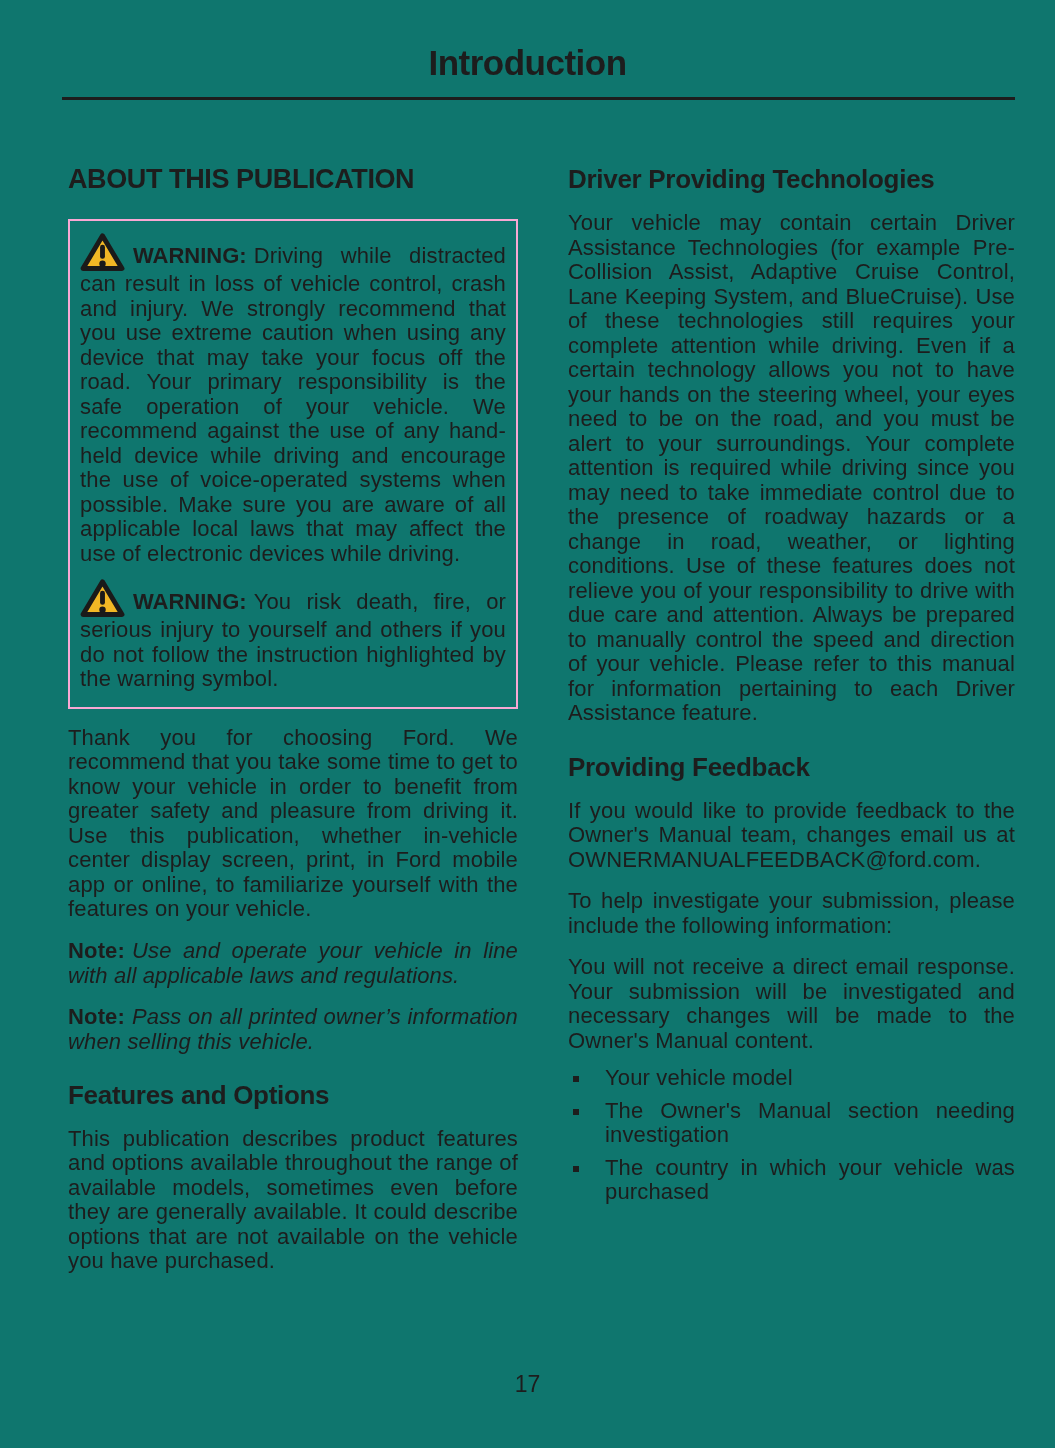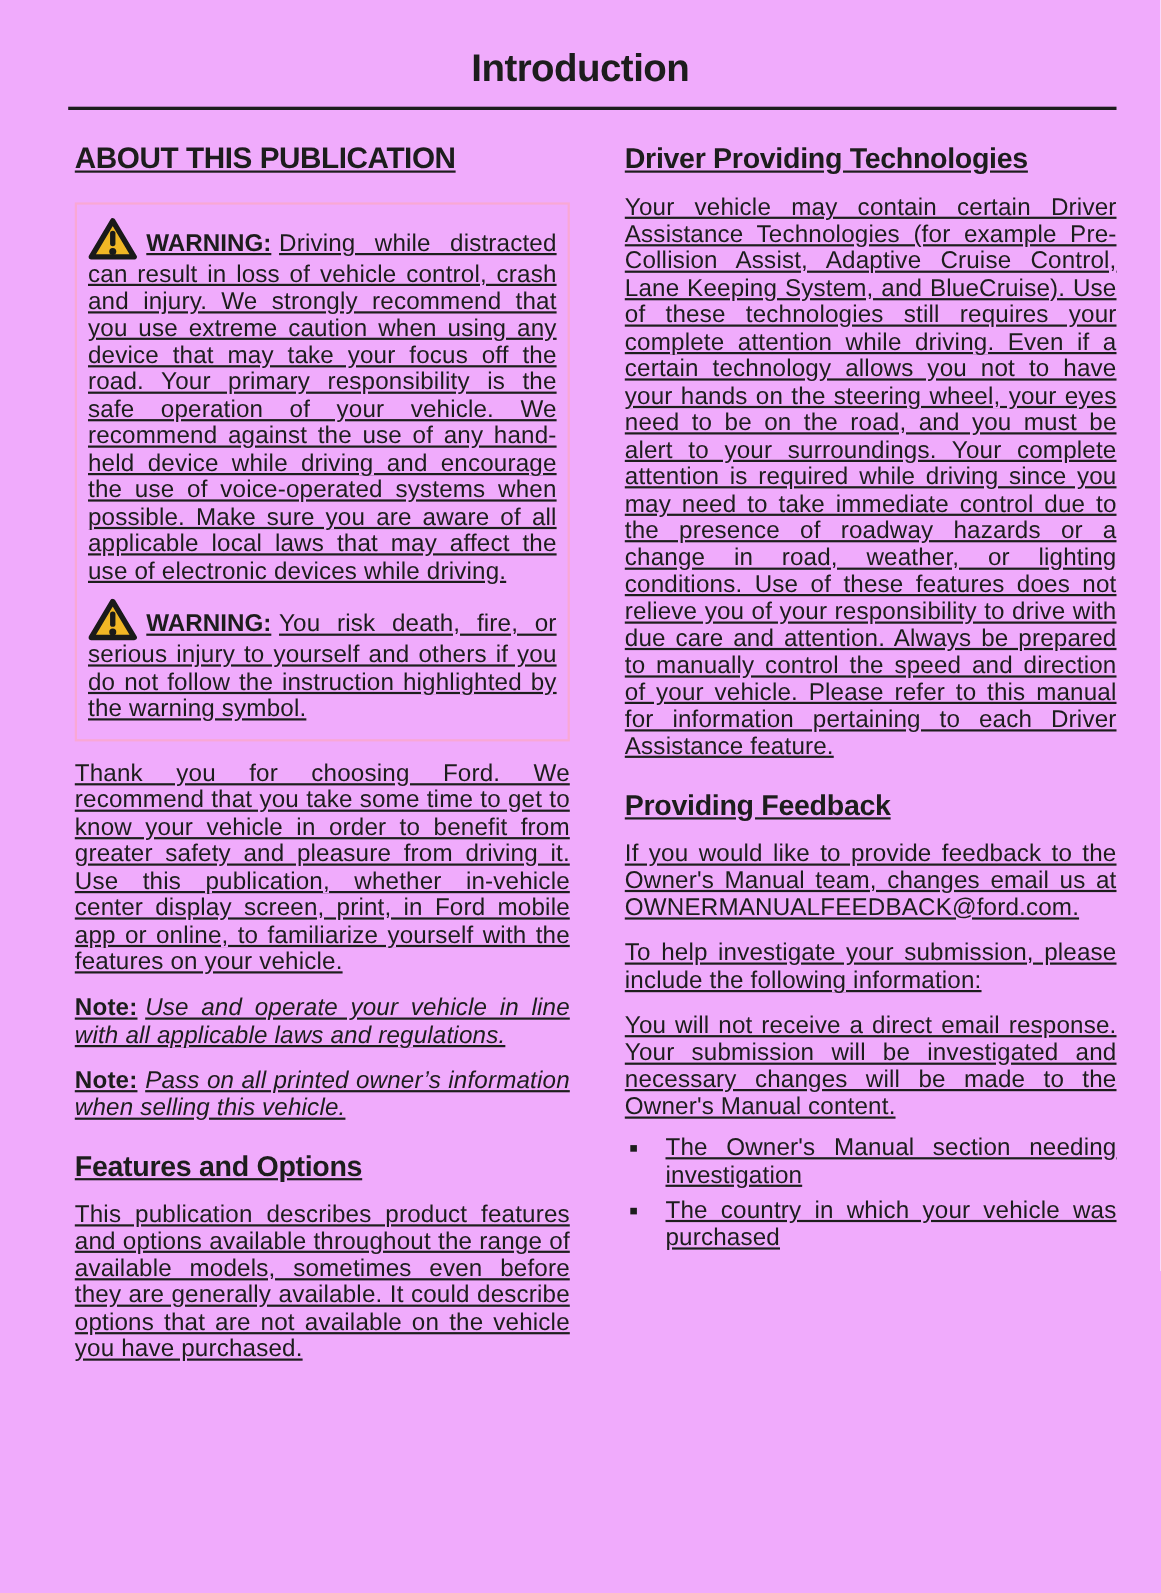--- a/index.html
+++ b/index.html
@@ -1,19 +1,19 @@
 <!DOCTYPE html>
 <html><head>
 <meta charset="utf-8">
 <style>
   html,body{margin:0;padding:0;background:#ffffff;}
   .page{
     position:relative;
     width:1055px;height:1448px;
-    background:#f0abfc;
+    background:#0f766e;
     color:#1d1d1d;
     font-family:"Liberation Sans","DejaVu Sans",sans-serif;
     overflow:hidden;
   }
   
   .page-title{
     margin:0;
     padding-top:44px;
     text-align:center;
     font-size:35px;
@@ -23,22 +23,21 @@
   }
   .header-rule{
     margin:15px 40px 0 62px;
     border-top:3px solid #1d1d1d;
     height:0;
   }
   
   .columns{
     display:flex;
     padding:0 0 0 68px;
-    margin-top:28px;
-    text-decoration:underline;
+    margin-top:63px;
   }
   .col-left{width:450px;margin-right:50px;flex:none;}
   .col-right{width:447px;flex:none;}
   h2.section-heading{
     margin:0;
     font-size:27px;
     line-height:32px;
     font-weight:bold;
     letter-spacing:-0.4px;
   }
@@ -161,25 +160,30 @@
       <p class="body-par">Your vehicle may contain certain Driver Assistance Technologies (for example Pre-Collision Assist, Adaptive Cruise Control, Lane Keeping System, and BlueCruise). Use of these technologies still requires your complete attention while driving. Even if a certain technology allows you not to have your hands on the steering wheel, your eyes need to be on the road, and you must be alert to your surroundings. Your complete attention is required while driving since you may need to take immediate control due to the presence of roadway hazards or a change in road, weather, or lighting conditions. Use of these features does not relieve you of your responsibility to drive with due care and attention. Always be prepared to manually control the speed and direction of your vehicle. Please refer to this manual for information pertaining to each Driver Assistance feature.</p>
 
       <h3 class="sub-heading">Providing Feedback</h3>
       <p class="body-par">If you would like to provide feedback to the Owner's Manual team, changes email us at OWNERMANUALFEEDBACK@ford.com.</p>
       <p class="body-par">To help investigate your submission, please include the following information:</p>
       <p class="body-par">You will not receive a direct email response. Your submission will be investigated and necessary changes will be made to the Owner's Manual content.</p>
 
       <ul class="bullet-list">
         <li>
             <span class="bullet-dot"></span>
+            <span class="bullet-text">Your vehicle model</span>
+          </li>
+        <li>
+            <span class="bullet-dot"></span>
             <span class="bullet-text">The Owner's Manual section needing investigation</span>
           </li>
         <li>
             <span class="bullet-dot"></span>
             <span class="bullet-text">The country in which your vehicle was purchased</span>
           </li>
       </ul>
     </section>
 
   </div>
 
+  <div class="page-number">17</div>
 
 </div>
 
 </body></html>

